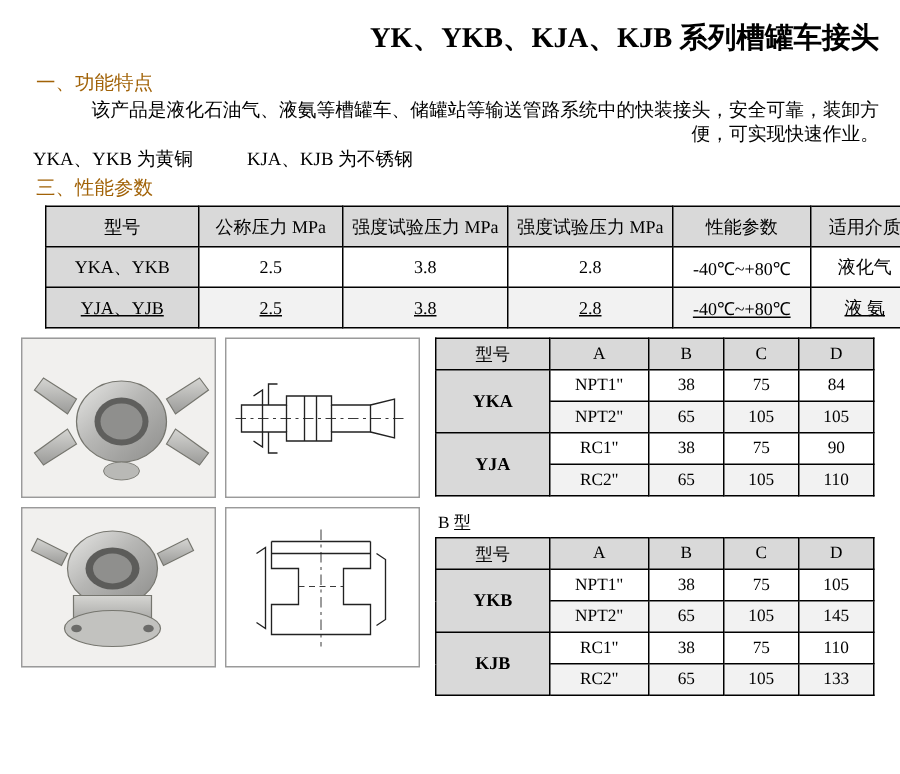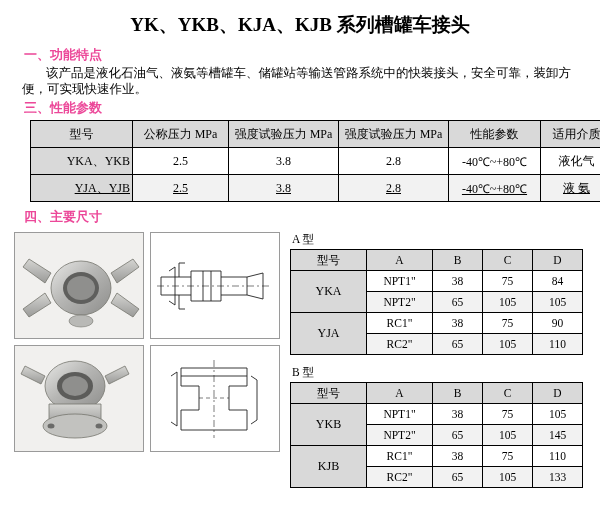--- a/index.html
+++ b/index.html
@@ -16,38 +16,39 @@
     position: relative;
   }
   .page {
     width: 600px;
     height: 516px;
     position: relative;
     box-sizing: border-box;
     padding: 6px 14px 0 14px;
   }
   .title {
-    text-align: center;
+    text-align: right;
     font-size: 19px;
     font-weight: bold;
     letter-spacing: 0px;
     margin: 6px 0 8px 0;
     font-family: "Liberation Serif", serif;
   }
   .sec-head {
-    color: #ec4899;
-    font-weight: bold;
+    color: #a16207;
+    font-weight: normal;
     font-size: 13px;
     margin: 2px 0 1px 10px;
   }
   .body-text {
     font-size: 12.5px;
     line-height: 16px;
     margin: 0 0 0 8px;
     text-indent: 24px;
+    text-align: right;
   }
   .plain-line {
     font-size: 12.5px;
     line-height: 16px;
     margin: 1px 0 1px 8px;
   }
   .gap-wide {
     display: inline-block;
     width: 36px;
   }
@@ -65,21 +66,20 @@
     font-size: 12px;
     height: 26px;
     padding: 0 2px;
   }
   table.spec th {
     background: #d9d9d9;
     font-weight: normal;
   }
   table.spec td.model {
     background: #d9d9d9;
-    text-align: right;
   }
   table.spec tr.alt td {
     background: #f2f2f2;
     text-decoration: underline;
   }
   table.spec tr.alt td.model {
     background: #d9d9d9;
   }
 
   
@@ -135,20 +135,21 @@
     height: 20px;
     padding: 0 1px;
   }
   table.dim th {
     background: #d9d9d9;
     font-weight: normal;
   }
   table.dim td.mdl {
     background: #d9d9d9;
     font-size: 12px;
+    font-weight: bold;
   }
   table.dim tr.alt td {
     background: #f2f2f2;
   }
   .col-model { width: 76px; }
   .col-a { width: 66px; }
   .col-b { width: 50px; }
   .col-c { width: 50px; }
   .col-d { width: 50px; }
 
@@ -157,20 +158,23 @@
 </head>
 <body>
 
 <div class="page">
 
   <div class="title">YK、YKB、KJA、KJB 系列槽罐车接头</div>
 
   <div class="sec-head">一、功能特点</div>
   <div class="body-text">该产品是液化石油气、液氨等槽罐车、储罐站等输送管路系统中的快装接头，安全可靠，装卸方便，可实现快速作业。</div>
 
+  <div class="plain-line">
+    <span>YKA、YKB 为黄铜</span><span class="gap-wide"></span><span>KJA、KJB 为不锈钢</span>
+  </div>
 
   <div class="sec-head">三、性能参数</div>
 
   <table class="spec">
     <colgroup>
       <col style="width:102px">
       <col style="width:96px">
       <col style="width:110px">
       <col style="width:110px">
       <col style="width:92px">
@@ -199,21 +203,20 @@
         <td class="model">YJA、YJB</td>
         <td>2.5</td>
         <td>3.8</td>
         <td>2.8</td>
         <td>-40℃~+80℃</td>
         <td>液 氨</td>
       </tr>
     </tbody>
   </table>
 
-  <div class="sec-head sec4">四、主要尺寸</div>
 
   <div class="content4">
 
     <div class="left-imgs">
 
       <div class="img-row">
         <div class="photo">
           <svg width="128" height="105" viewBox="0 0 128 105">
             <defs>
               <linearGradient id="mg1" x1="0" y1="0" x2="1" y2="1">
@@ -284,21 +287,20 @@
               <path d="M30 30 L96 30"></path>
             </g>
           </svg>
         </div>
       </div>
 
     </div>
 
     <div class="right-tables">
 
-      <div class="tbl-label">A 型</div>
       <table class="dim">
         <colgroup>
           <col class="col-model">
             <col class="col-a">
             <col class="col-b">
             <col class="col-c">
             <col class="col-d">
         </colgroup>
         <thead>
           <tr>

